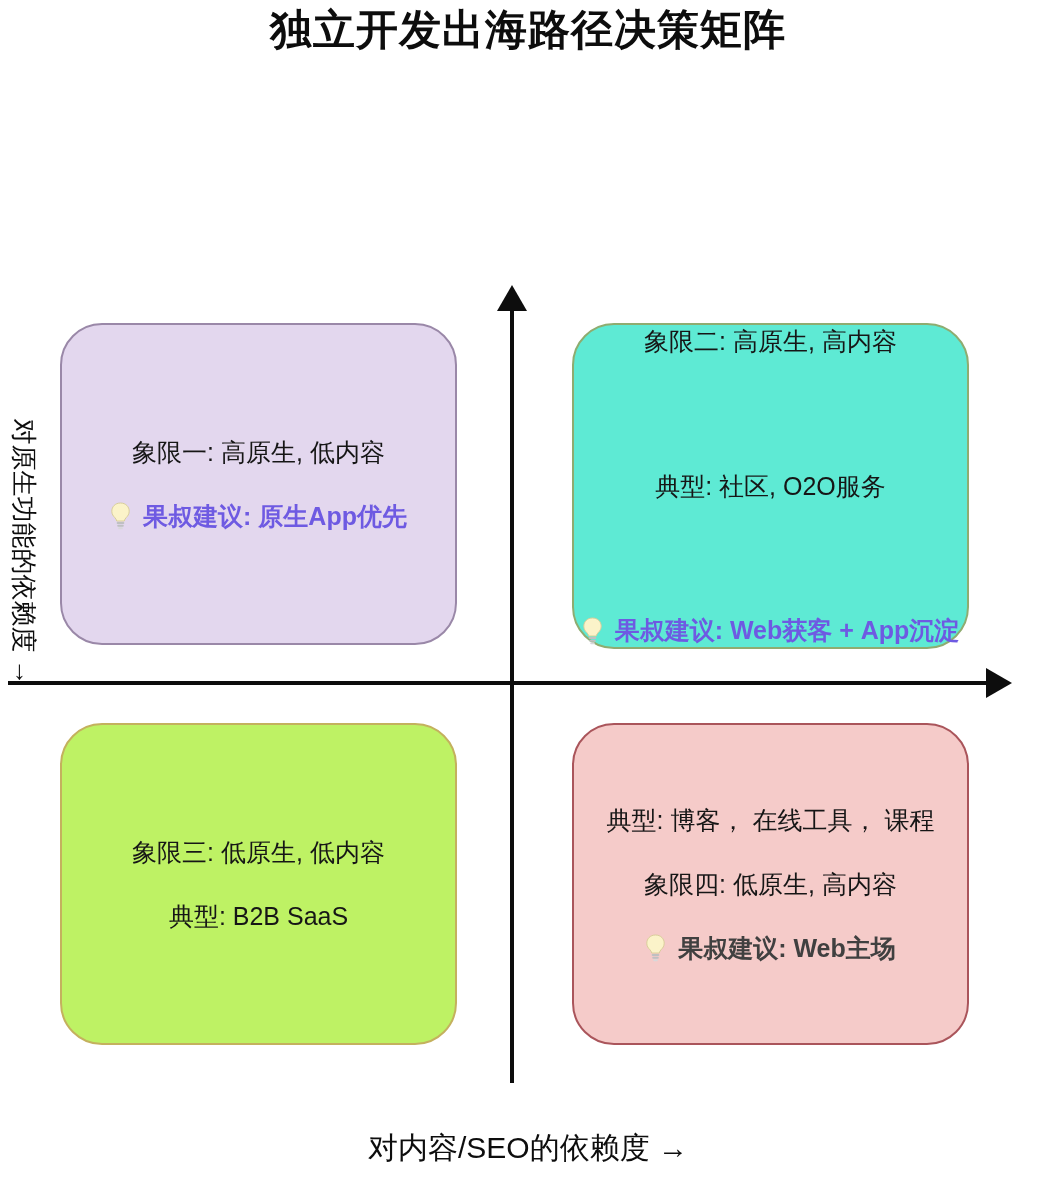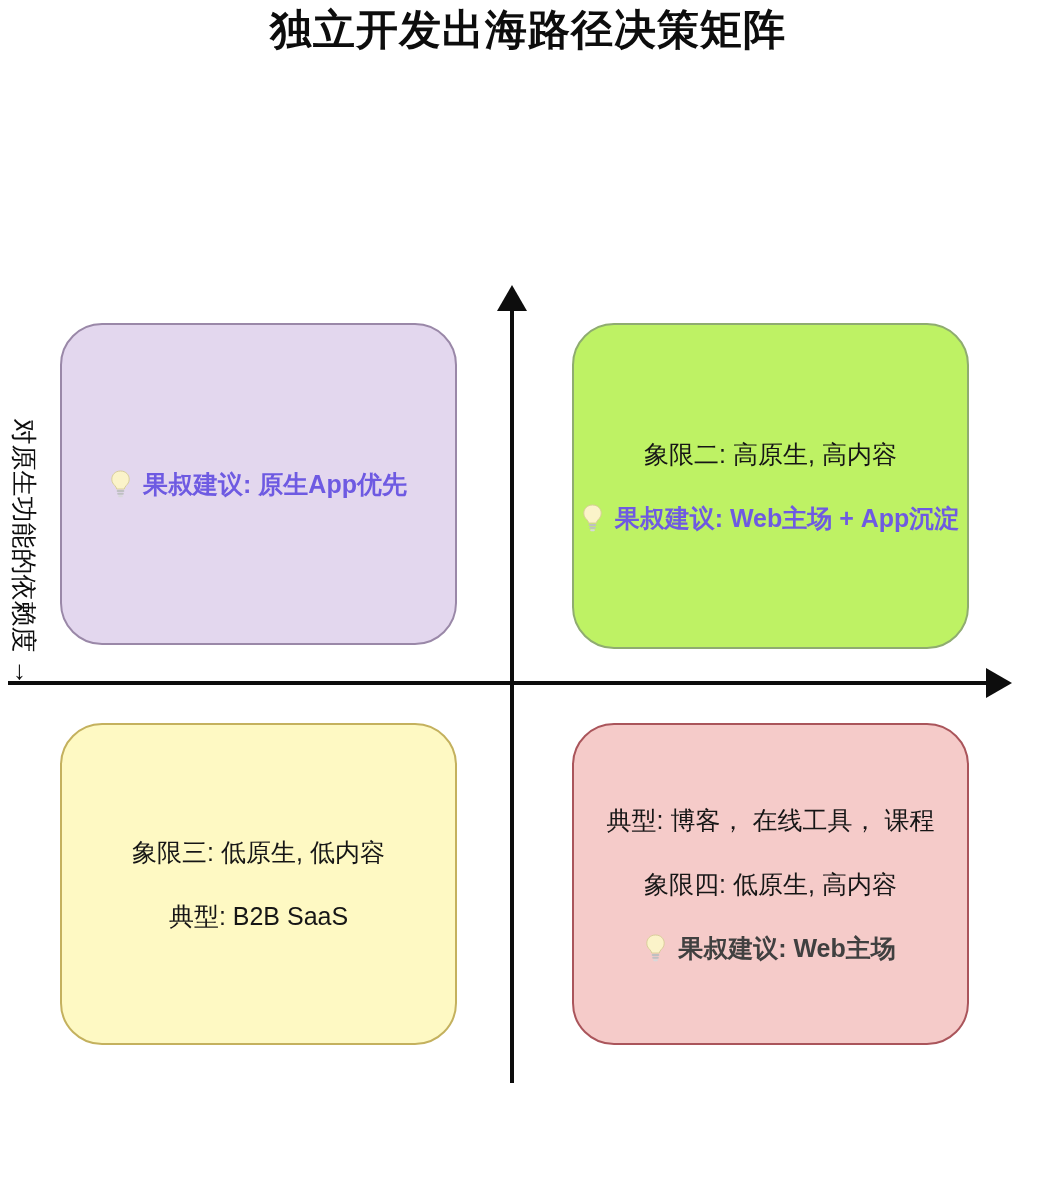--- a/index.html
+++ b/index.html
@@ -125,47 +125,50 @@
 <div class="stage">
 
   <div class="title">独立开发出海路径决策矩阵</div>
 
   <div class="v-line"></div>
   <div class="v-arrowhead"></div>
   <div class="h-line"></div>
   <div class="h-arrowhead"></div>
 
   <div class="y-axis-label">对原生功能的依赖度 →</div>
+  <div class="x-axis-label">对内容/SEO的依赖度 →</div>
 
   <div class="qbox q1" style="background: rgb(227, 215, 238); border-color: rgb(154, 136, 168);">
+    <div class="q-line">象限一: 高原生, 低内容</div>
     <div class="q-advice">
       <svg class="bulb" viewBox="0 0 21 28">
         <path d="M10.5 1 C5 1 1.8 5 1.8 9.2 c0 3.1 1.5 4.8 3 6.4 1 1.1 1.7 2.1 1.9 3.4 h7.6 c.2-1.3 .9-2.3 1.9-3.4 1.5-1.6 3-3.3 3-6.4 C19.2 5 16 1 10.5 1z" fill="#FBF3C9" stroke="#D9CE9A" stroke-width="1"></path>
         <rect x="6.7" y="20" width="7.6" height="2.1" rx="1" fill="#BFC0C2"></rect>
         <rect x="7.2" y="22.7" width="6.6" height="2.1" rx="1" fill="#BFC0C2"></rect>
         <rect x="8.2" y="25.3" width="4.6" height="2" rx="1" fill="#D8D8DA"></rect>
       </svg>
       <span class="advice-text" style="color: rgb(110, 90, 226);">果叔建议: 原生App优先</span>
     </div>
   </div>
 
-  <div class="qbox q2" style="background: #bef264; border-color: rgb(143, 172, 112);">
+  <div class="qbox q2" style="background: #5eead4; border-color: rgb(143, 172, 112); justify-content: space-between;">
     <div class="q-line">象限二: 高原生, 高内容</div>
+    <div class="q-line">典型: 社区, O2O服务</div>
     <div class="q-advice">
       <svg class="bulb" viewBox="0 0 21 28">
         <path d="M10.5 1 C5 1 1.8 5 1.8 9.2 c0 3.1 1.5 4.8 3 6.4 1 1.1 1.7 2.1 1.9 3.4 h7.6 c.2-1.3 .9-2.3 1.9-3.4 1.5-1.6 3-3.3 3-6.4 C19.2 5 16 1 10.5 1z" fill="#FBF3C9" stroke="#D9CE9A" stroke-width="1"></path>
         <rect x="6.7" y="20" width="7.6" height="2.1" rx="1" fill="#BFC0C2"></rect>
         <rect x="7.2" y="22.7" width="6.6" height="2.1" rx="1" fill="#BFC0C2"></rect>
         <rect x="8.2" y="25.3" width="4.6" height="2" rx="1" fill="#D8D8DA"></rect>
       </svg>
-      <span class="advice-text" style="color: rgb(110, 90, 226);">果叔建议: Web主场 + App沉淀</span>
+      <span class="advice-text" style="color: rgb(110, 90, 226);">果叔建议: Web获客 + App沉淀</span>
     </div>
   </div>
 
-  <div class="qbox q3" style="background: #fef9c3; border-color: rgb(196, 177, 94);">
+  <div class="qbox q3" style="background: #bef264; border-color: rgb(196, 177, 94);">
     <div class="q-line">象限三: 低原生, 低内容</div>
     <div class="q-line">典型: B2B SaaS</div>
   </div>
 
   <div class="qbox q4" style="background: rgb(245, 203, 201); border-color: rgb(170, 85, 91);">
     <div class="q-line">典型: 博客， 在线工具， 课程</div>
     <div class="q-line">象限四: 低原生, 高内容</div>
     <div class="q-advice">
       <svg class="bulb" viewBox="0 0 21 28">
         <path d="M10.5 1 C5 1 1.8 5 1.8 9.2 c0 3.1 1.5 4.8 3 6.4 1 1.1 1.7 2.1 1.9 3.4 h7.6 c.2-1.3 .9-2.3 1.9-3.4 1.5-1.6 3-3.3 3-6.4 C19.2 5 16 1 10.5 1z" fill="#FBF3C9" stroke="#D9CE9A" stroke-width="1"></path>

